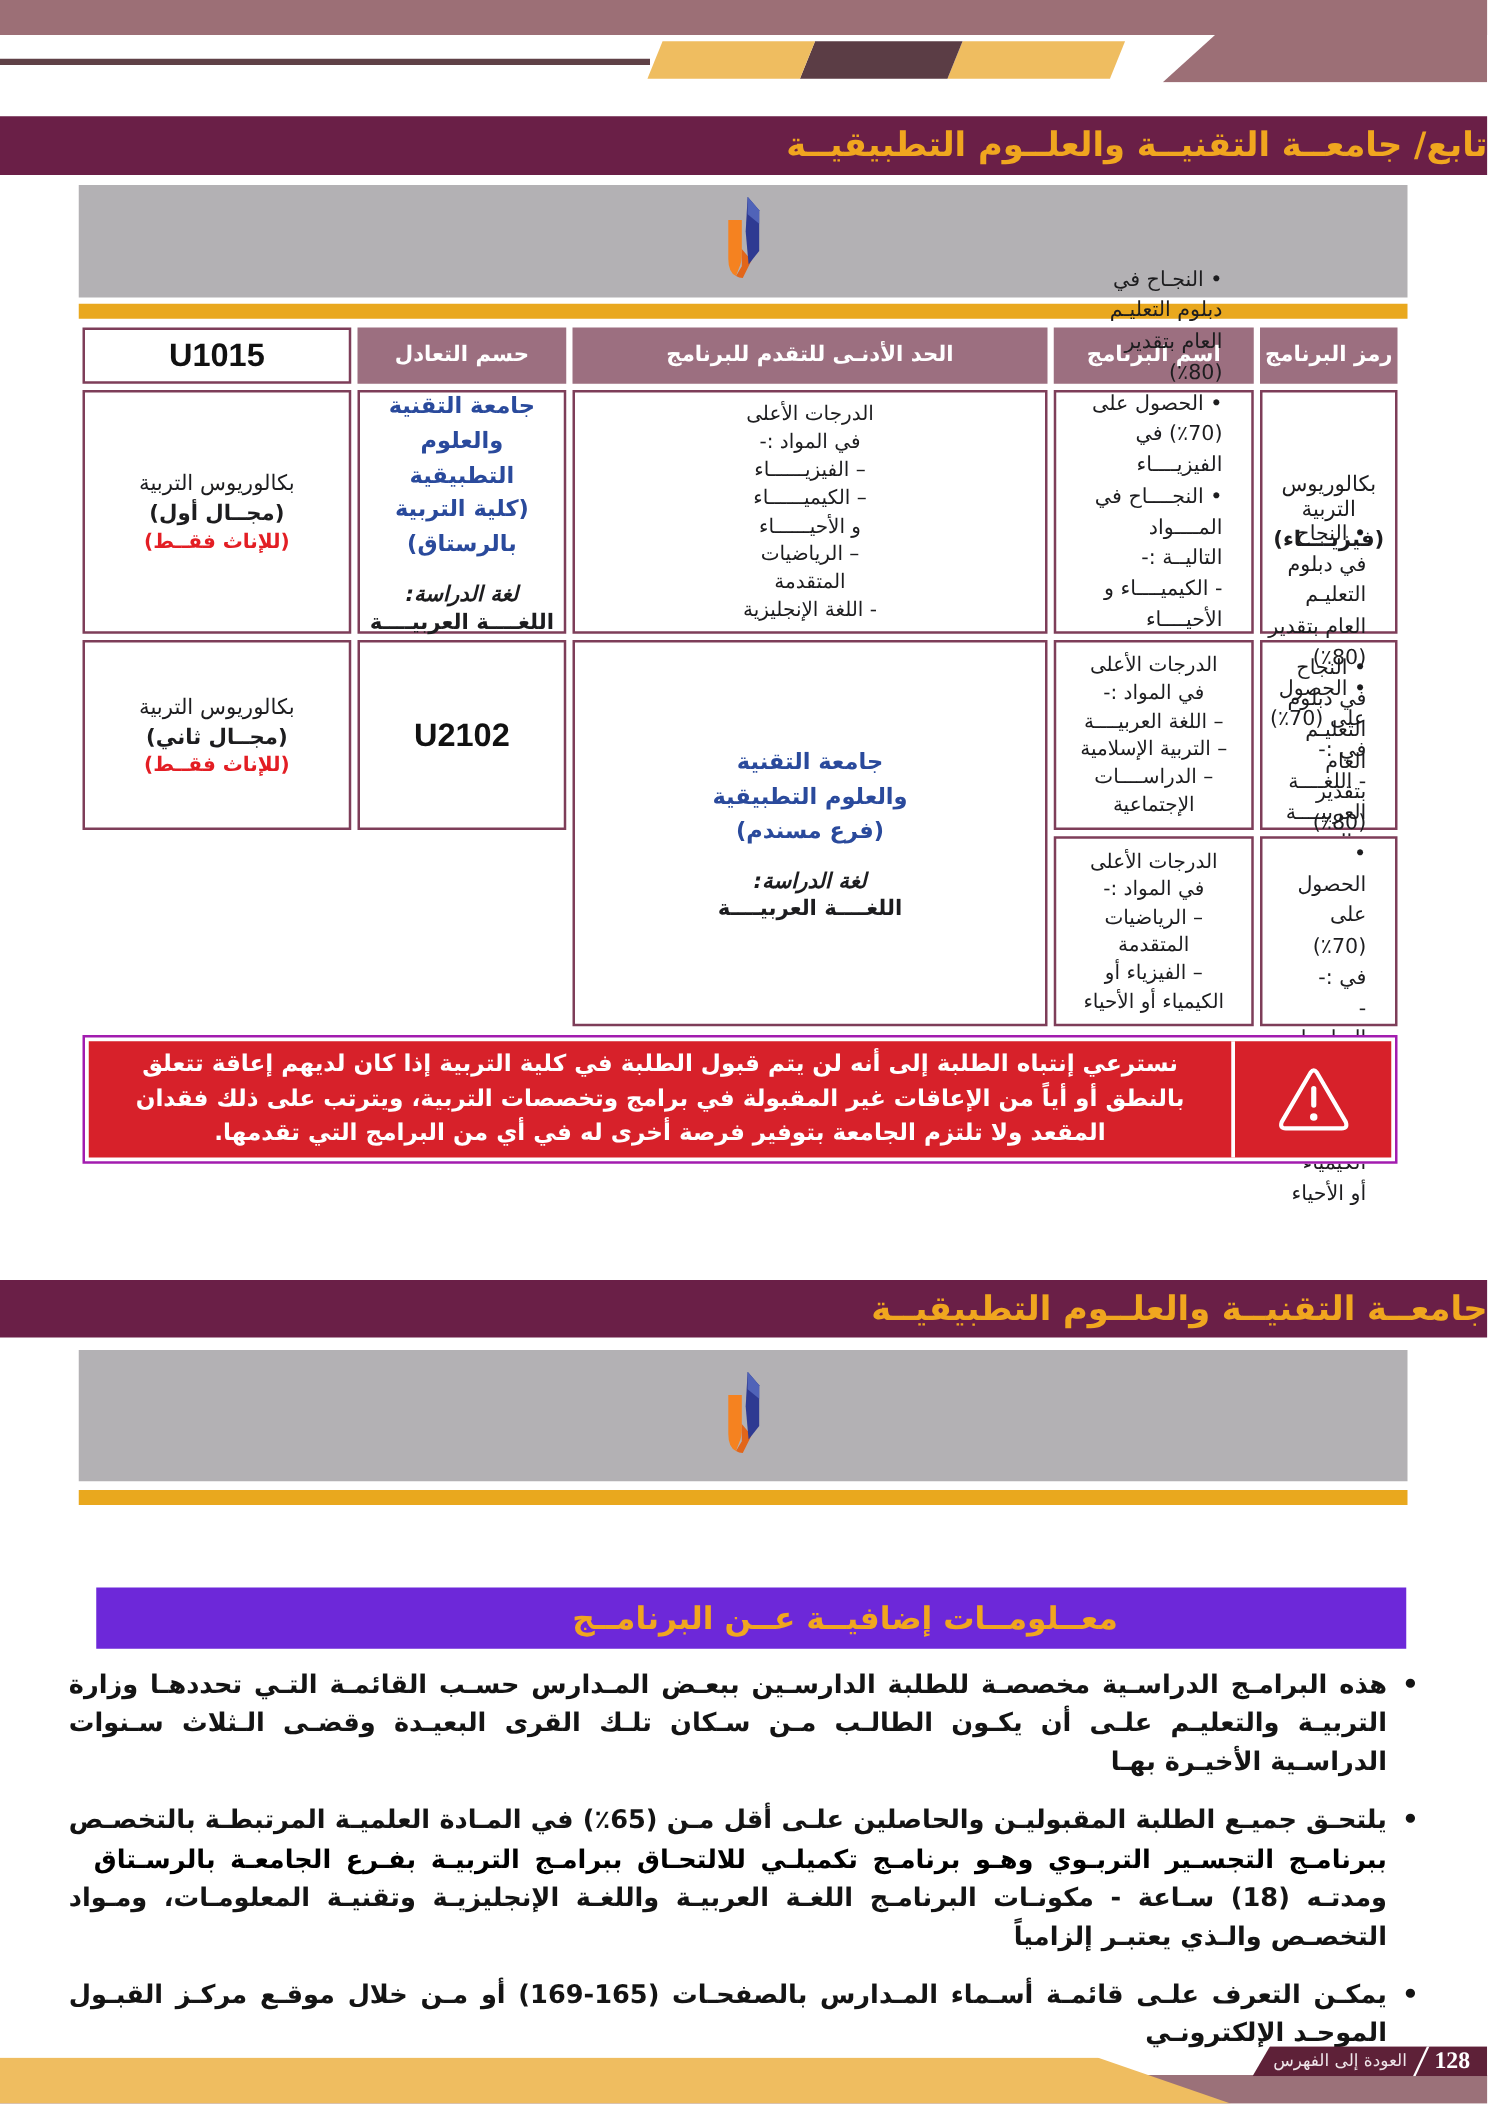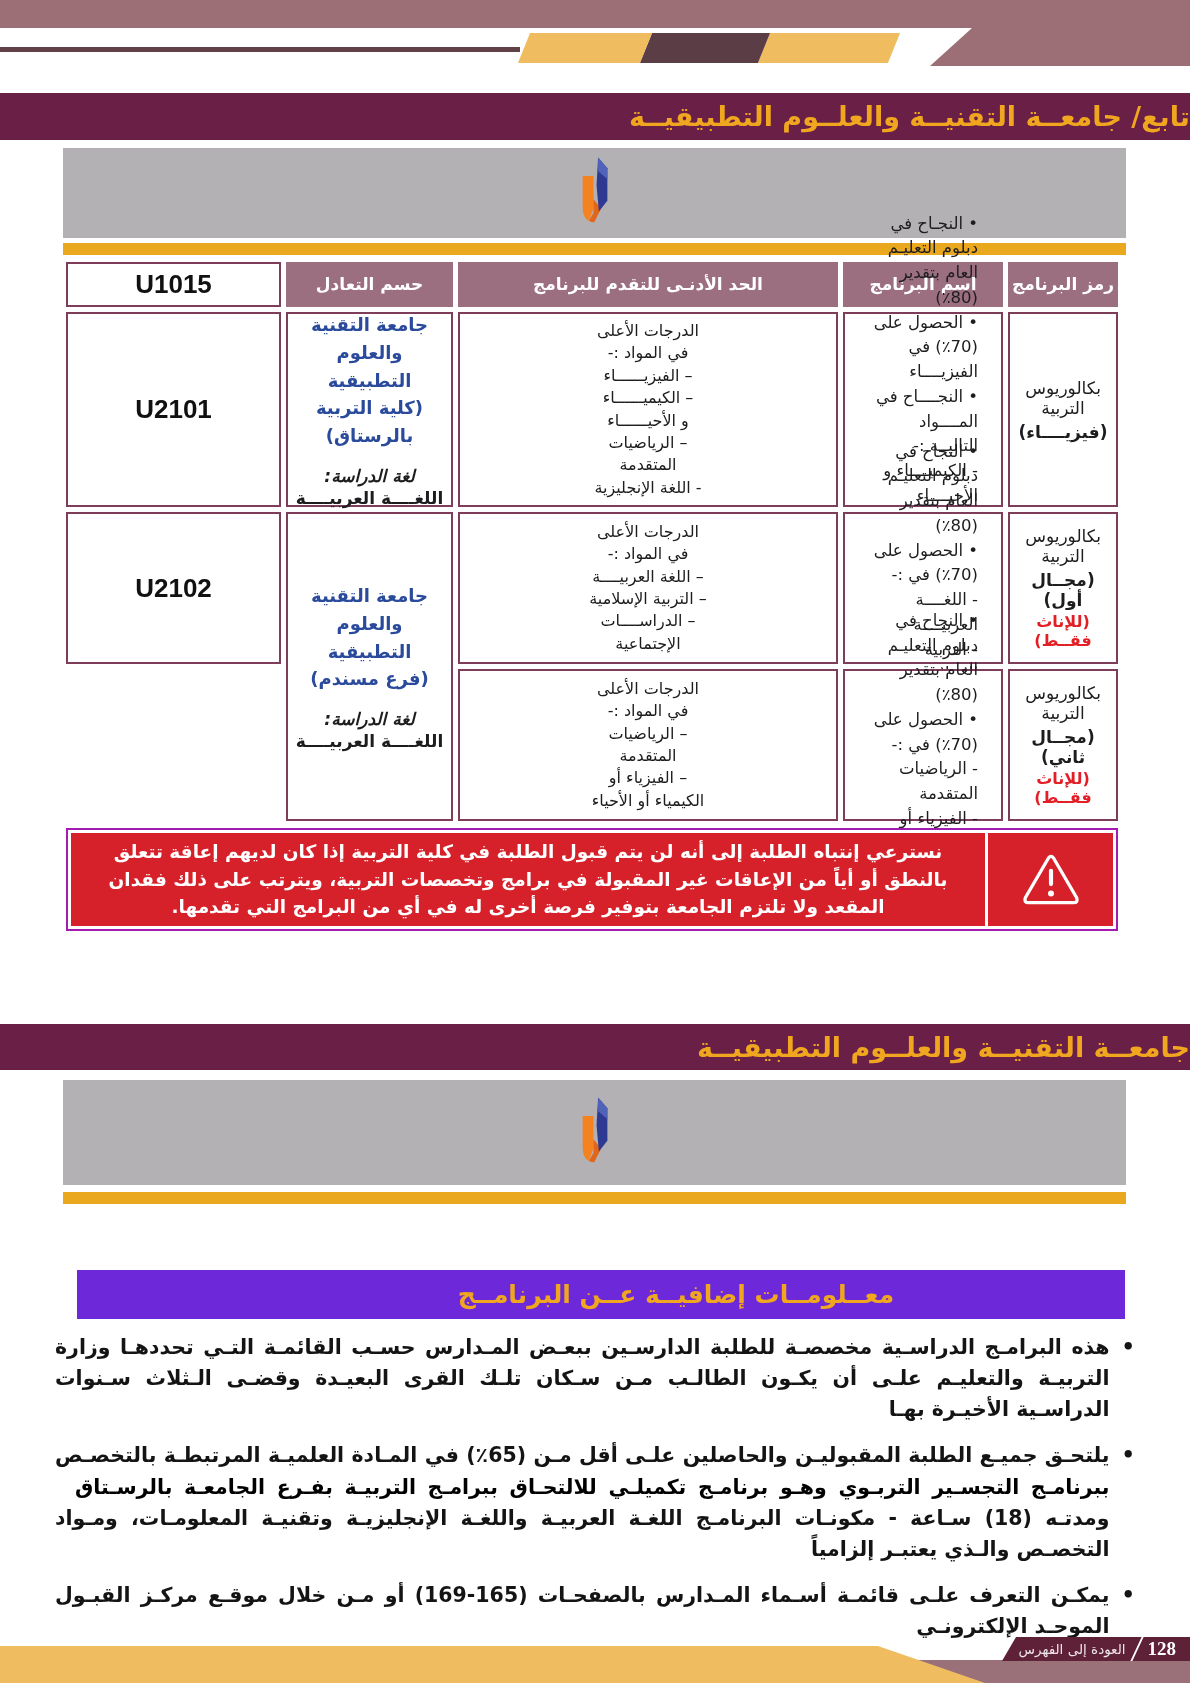--- a/index.html
+++ b/index.html
@@ -129,21 +129,20 @@
 المتقدمة
 - اللغة الإنجليزية</div>
     <div class="td td-info">
       <div class="uni pre">جامعة التقنية
 والعلوم التطبيقية
 (كلية التربية بالرستاق)</div>
       <div class="langlab">لغة الدراسة:</div>
       <div class="langval">اللغــــة العربيــــة</div>
     </div>
 
-    <div class="td td-code">U2101</div>
     <div class="td td-name">
       <div class="nm1">بكالوريوس التربية</div>
       <div class="nm2">(مجــال أول)</div>
       <div class="restr">(للإناث فقــط)</div>
     </div>
     <div class="td td-req pre">• النجاح في دبلوم التعليـم العام بتقدير (80٪)
 • الحصول على (70٪) في :-
 - اللغــــة العربيــــة
 - التربية الإسلاميــــة
 - الدراسات الإجتماعية</div>

